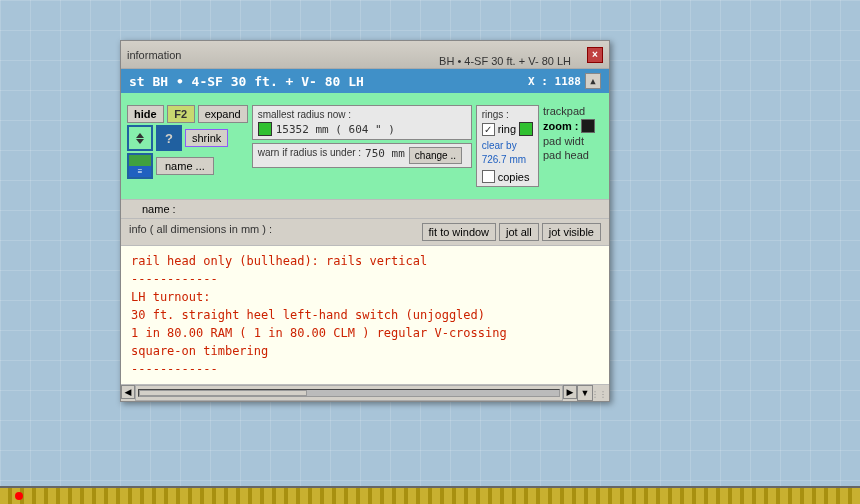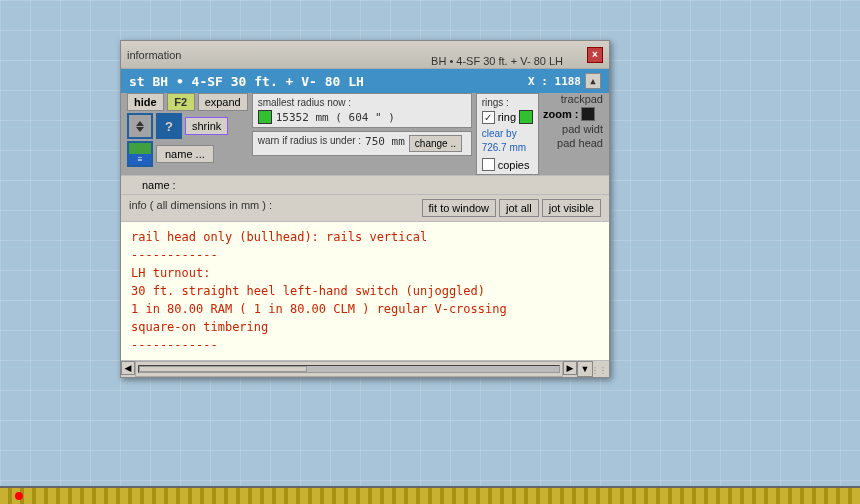--- a/index.html
+++ b/index.html
@@ -59,21 +59,21 @@
     }
 
     
     .title-bar {
       display: flex;
       align-items: center;
       background: linear-gradient(to bottom, #d4d0c8, #c0bdb5);
       border-bottom: 1px solid #aaa;
       padding: 4px 6px;
       height: 28px;
-      gap: 24px;
+      gap: 16px;
     }
     .title-bar-text {
       font-size: 11px;
       color: #333;
       flex: 1;
     }
     .title-bar-info {
       font-size: 11px;
       color: #333;
       margin-top: 12px;
@@ -119,22 +119,22 @@
       display: flex;
       align-items: center;
       justify-content: center;
       color: #333;
       font-size: 9px;
       cursor: pointer;
     }
 
     
     .controls-area {
-      padding: 0 6px;
-      background: #a3a3a3;
+      padding: 12px 6px;
+      background: #86efac;
       display: flex;
       gap: 4px;
       align-items: flex-start;
     }
 
     
     .left-controls {
       display: flex;
       flex-direction: column;
       gap: 2px;
@@ -343,21 +343,20 @@
     .copies-label {
       font-size: 11px;
     }
 
     
     .right-panel {
       display: flex;
       flex-direction: column;
       gap: 2px;
       min-width: 60px;
-      text-align: right;
     }
     .trackpad-label {
       font-size: 11px;
       color: #333;
     }
     .zoom-row {
       display: flex;
       align-items: center;
       gap: 3px;
     }

